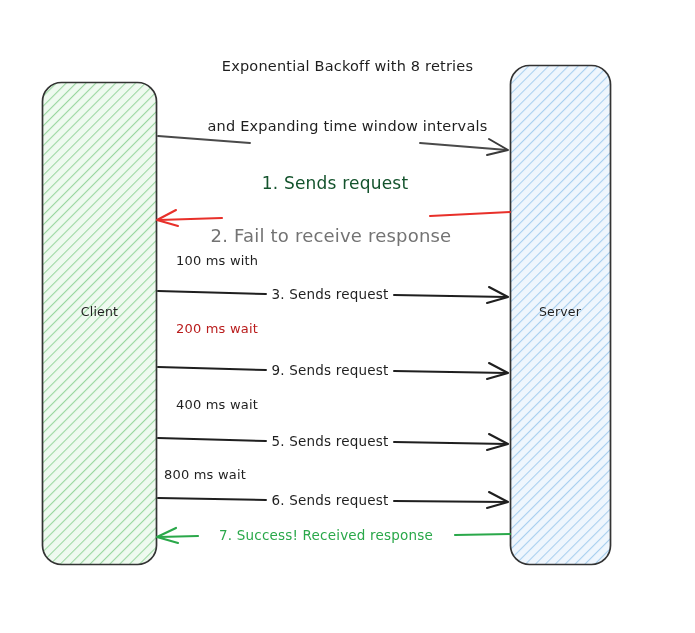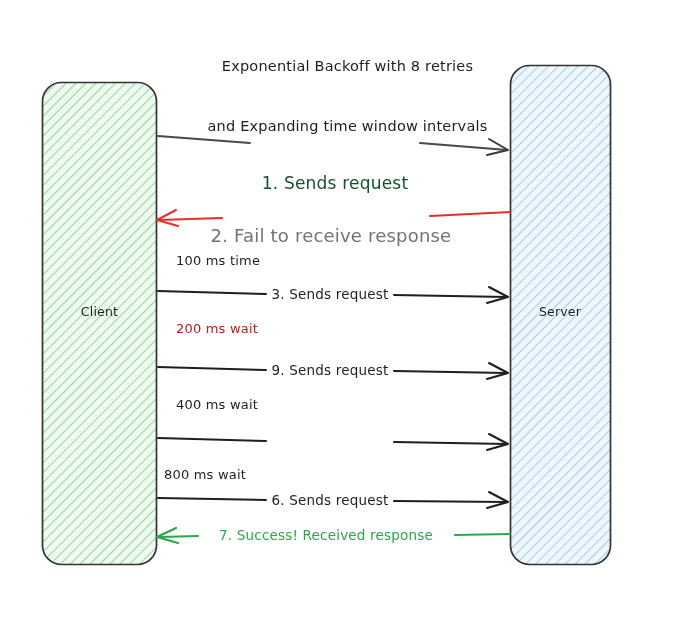--- a/index.html
+++ b/index.html
@@ -136,26 +136,27 @@
   <div class="lane-label" style="left:510px; top:304px; width:100px;">Server</div>
 
   <div class="msg-label centered" style="left:335px; top:131px; font-size:17px; color:#14532d;margin-top:42px;">1. Sends request</div>
 
   <div class="msg-label centered" style="left:331px; top:225px; font-size:18px; color:#737373;">2. Fail to receive response</div>
 
   <div class="msg-label centered" style="left:330px; top:286px; font-size:13.5px; color:#1f1f1f;">3. Sends request</div>
 
   <div class="msg-label centered" style="left:330px; top:362px; font-size:13.5px; color:#1f1f1f;">9. Sends request</div>
 
+  <div class="msg-label centered" style="left:330px; top:433px; font-size:13.5px; color:#1f1f1f;">5. Sends request</div>
 
   <div class="msg-label centered" style="left:330px; top:492px; font-size:13.5px; color:#1f1f1f;">6. Sends request</div>
 
   <div class="msg-label centered" style="left:326px; top:527px; font-size:13.5px; color:#2aa84a;text-align:right;">7. Success! Received response</div>
 
-  <div class="msg-label left" style="left:176px; top:253px; font-size:13px; color:#1f1f1f;">100 ms time</div>
+  <div class="msg-label left" style="left:176px; top:253px; font-size:13px; color:#1f1f1f;">100 ms with</div>
 
   <div class="msg-label left" style="left:176px; top:321px; font-size:13px; color:#b91c1c;">200 ms wait</div>
 
   <div class="msg-label left" style="left:176px; top:397px; font-size:13px; color:#1f1f1f;">400 ms wait</div>
 
   <div class="msg-label left" style="left:164px; top:467px; font-size:13px; color:#1f1f1f;">800 ms wait</div>
 
 </div>
 
 </body></html>

